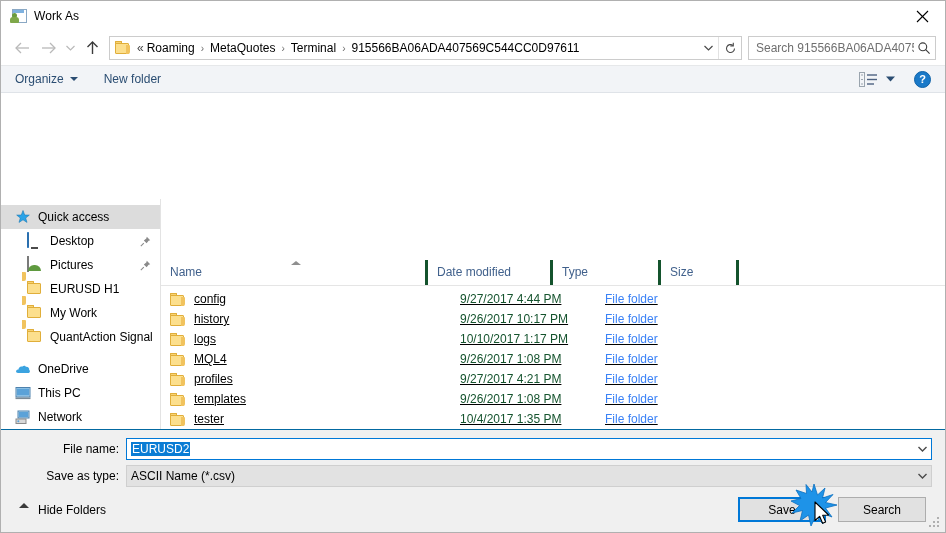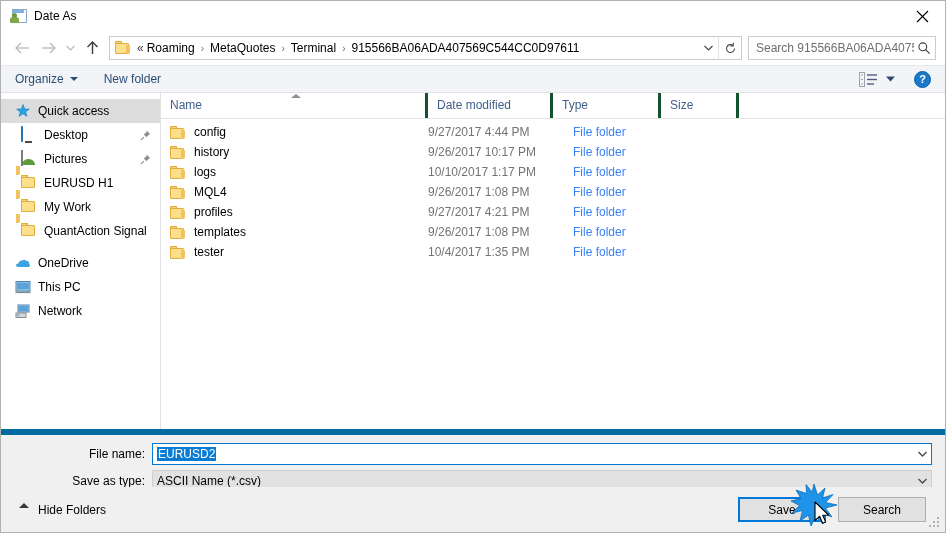--- a/index.html
+++ b/index.html
@@ -252,40 +252,41 @@
     border: 1px solid #0f62a8;
     box-sizing: border-box;
   }
 
   
   .body {
     flex: 1 1 auto;
     display: flex;
     min-height: 0;
     background: #ffffff;
+    align-items: flex-end;
   }
   .sidebar {
     width: 160px;
     flex: 0 0 160px;
     background: #ffffff;
     border-right: 1px solid #e3e3e3;
     padding-top: 6px;
     box-sizing: border-box;
     overflow: hidden;
   }
   .nav-item {
     height: 24px;
     display: flex;
     align-items: center;
     padding-left: 14px;
     box-sizing: border-box;
     position: relative;
     white-space: nowrap;
   }
-  .nav-item.indent { padding-left: 20px; }
+  .nav-item.indent { padding-left: 26px; }
   .nav-item.selected { background: #dcdcdc; }
   .nav-ico {
     width: 16px; height: 16px;
     margin-right: 7px;
     flex: 0 0 16px;
     position: relative;
   }
   .nav-label {
     font-size: 12px;
     color: #000;
@@ -391,47 +392,47 @@
     border-right: 5px solid transparent;
     border-bottom: 4px solid #8f8f8f;
   }
   .rows { flex: 1 1 auto; overflow: hidden; padding-top: 3px; }
   .row {
     height: 20px;
     display: flex;
     align-items: center;
     font-size: 12px;
     color: #000;
+    text-decoration: underline;
   }
   .cell {
     height: 20px;
     line-height: 20px;
     box-sizing: border-box;
     overflow: hidden;
     white-space: nowrap;
   }
   .cell.name {
     width: 267px; flex: 0 0 267px;
     display: flex; align-items: center;
     padding-left: 9px;
   }
-  .cell.date { width: 125px; flex: 0 0 125px; color: #737373; }
+  .cell.date { width: 125px; flex: 0 0 125px; color: #14532d; margin-left: 32px; }
   .cell.type { width: 108px; flex: 0 0 108px; color: #3b82f6; margin-left: 20px; }
   .cell.size { width: 78px; flex: 0 0 78px; color: #222; }
   .row .folder-ico { margin-right: 8px; flex: 0 0 16px; }
 
   
   .formarea {
     flex: 0 0 58px;
     height: 58px;
     background: #f0f0f0;
-    border-top: 6px solid #0369a1;
+    border-top: 1px solid #0369a1;
     padding-top: 7px;
     box-sizing: border-box;
-    padding-left: 26px;
   }
   .formrow {
     height: 24px;
     display: flex;
     align-items: center;
     margin-bottom: 3px;
   }
   .form-label {
     width: 125px;
     flex: 0 0 125px;
@@ -560,21 +561,21 @@
 
 <div class="dialog">
 
   <div class="titlebar">
     <div class="title-icon">
       <div class="win"></div>
       <div class="winbar"></div>
       <div class="head"></div>
       <div class="body"></div>
     </div>
-    <div class="title-text">Date As</div>
+    <div class="title-text">Work As</div>
     <div class="close-btn">
       <svg width="13" height="13" viewBox="0 0 13 13">
         <line x1="1" y1="1" x2="12" y2="12" stroke="#000" stroke-width="1.1"></line>
         <line x1="12" y1="1" x2="1" y2="12" stroke="#000" stroke-width="1.1"></line>
       </svg>
     </div>
   </div>
 
   <div class="addressrow">
     <div class="navbtn">

